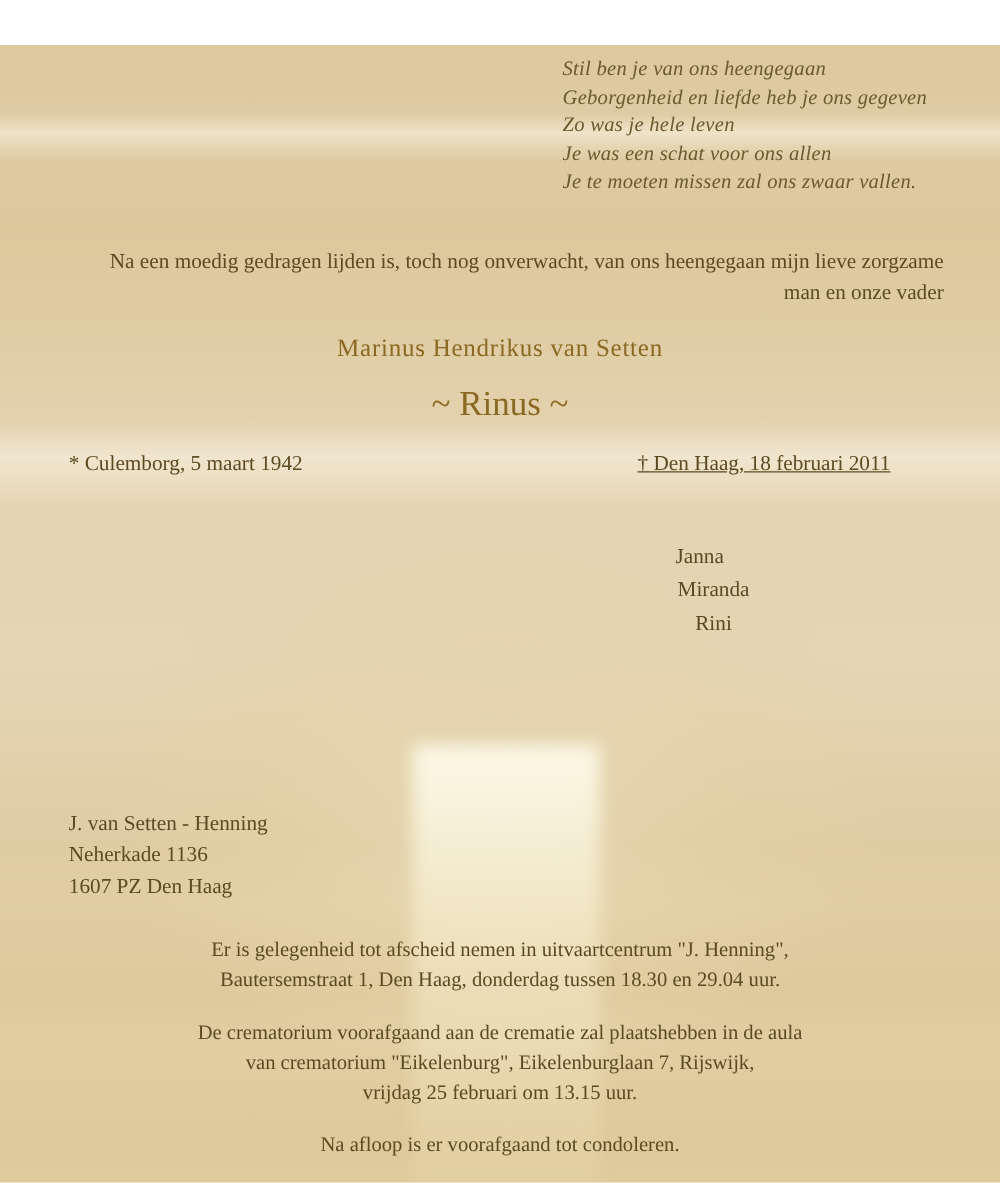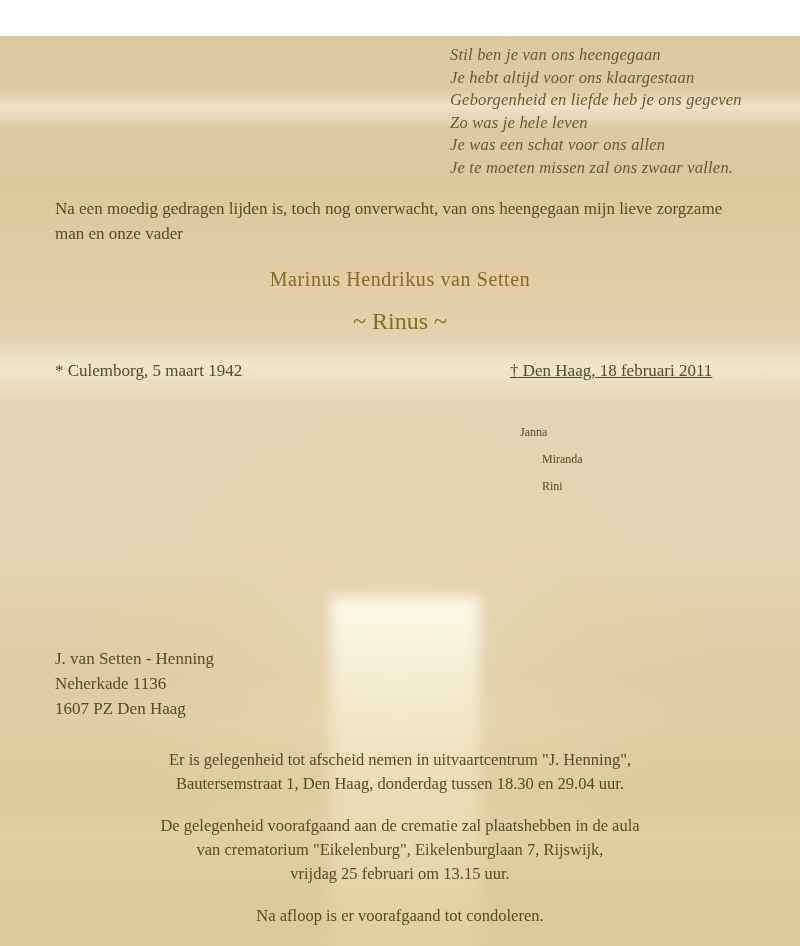--- a/index.html
+++ b/index.html
@@ -90,39 +90,40 @@
   .poem div { white-space: nowrap; }
 
   .intro {
     position: absolute;
     left: 55px;
     top: 160px;
     width: 700px;
     font-size: 17px;
     line-height: 25px;
     color: #5b4a22;
+    text-align: right;
   }
 
   .name {
     position: absolute;
     left: 0;
     top: 232px;
     width: 800px;
     text-align: center;
     font-size: 20px;
     letter-spacing: 0.6px;
     color: #8a6a22;
   }
   .nickname {
     position: absolute;
     left: 0;
     top: 272px;
     width: 800px;
     text-align: center;
-    font-size: 24px;
+    font-size: 28px;
     color: #8a6a22;
   }
 
   .birth {
     position: absolute;
     left: 55px;
     top: 325px;
     font-size: 17px;
     color: #5b4a22;
   }
@@ -131,24 +132,25 @@
     left: 510px;
     top: 325px;
     font-size: 17px;
     color: #5b4a22;
     text-decoration: underline;
   }
 
   .survivors {
     position: absolute;
     left: 520px;
-    top: 383px;
-    font-size: 12px;
+    top: 395px;
+    font-size: 17px;
     line-height: 27px;
     color: #5b4a22;
+    text-align: center;
   }
   .survivors .s0 { margin-left: 0px; }
   .survivors .s1 { margin-left: 22px; }
   .survivors .s2 { margin-left: 22px; }
 
   .address {
     position: absolute;
     left: 55px;
     top: 610px;
     font-size: 17px;
@@ -170,21 +172,20 @@
   .notices .block:last-child { margin-bottom: 0; }
   .notices .line { white-space: nowrap; }
 </style>
 </head>
 <body>
 
 <div id="card">
 
   <div class="layer poem">
     <div>Stil ben je van ons heengegaan</div>
-    <div>Je hebt altijd voor ons klaargestaan</div>
     <div>Geborgenheid en liefde heb je ons gegeven</div>
     <div>Zo was je hele leven</div>
     <div>Je was een schat voor ons allen</div>
     <div>Je te moeten missen zal ons zwaar vallen.</div>
   </div>
 
   <div class="layer intro">Na een moedig gedragen lijden is, toch nog onverwacht, van ons heengegaan mijn lieve zorgzame man en onze vader</div>
 
   <div class="layer name">Marinus Hendrikus van Setten</div>
   <div class="layer nickname">~ Rinus ~</div>
@@ -203,21 +204,21 @@
     <div>Neherkade 1136</div>
     <div>1607 PZ  Den Haag</div>
   </div>
 
   <div class="layer notices">
     <div class="block">
       <div class="line">Er is gelegenheid tot afscheid nemen in uitvaartcentrum "J. Henning",</div>
       <div class="line">Bautersemstraat 1, Den Haag, donderdag tussen 18.30 en 29.04 uur.</div>
     </div>
     <div class="block">
-      <div class="line">De gelegenheid voorafgaand aan de crematie zal plaatshebben in de aula</div>
+      <div class="line">De crematorium voorafgaand aan de crematie zal plaatshebben in de aula</div>
       <div class="line">van crematorium "Eikelenburg", Eikelenburglaan 7, Rijswijk,</div>
       <div class="line">vrijdag 25 februari om 13.15 uur.</div>
     </div>
     <div class="block">
       <div class="line">Na afloop is er voorafgaand tot condoleren.</div>
     </div>
   </div>
 
 </div>
 

